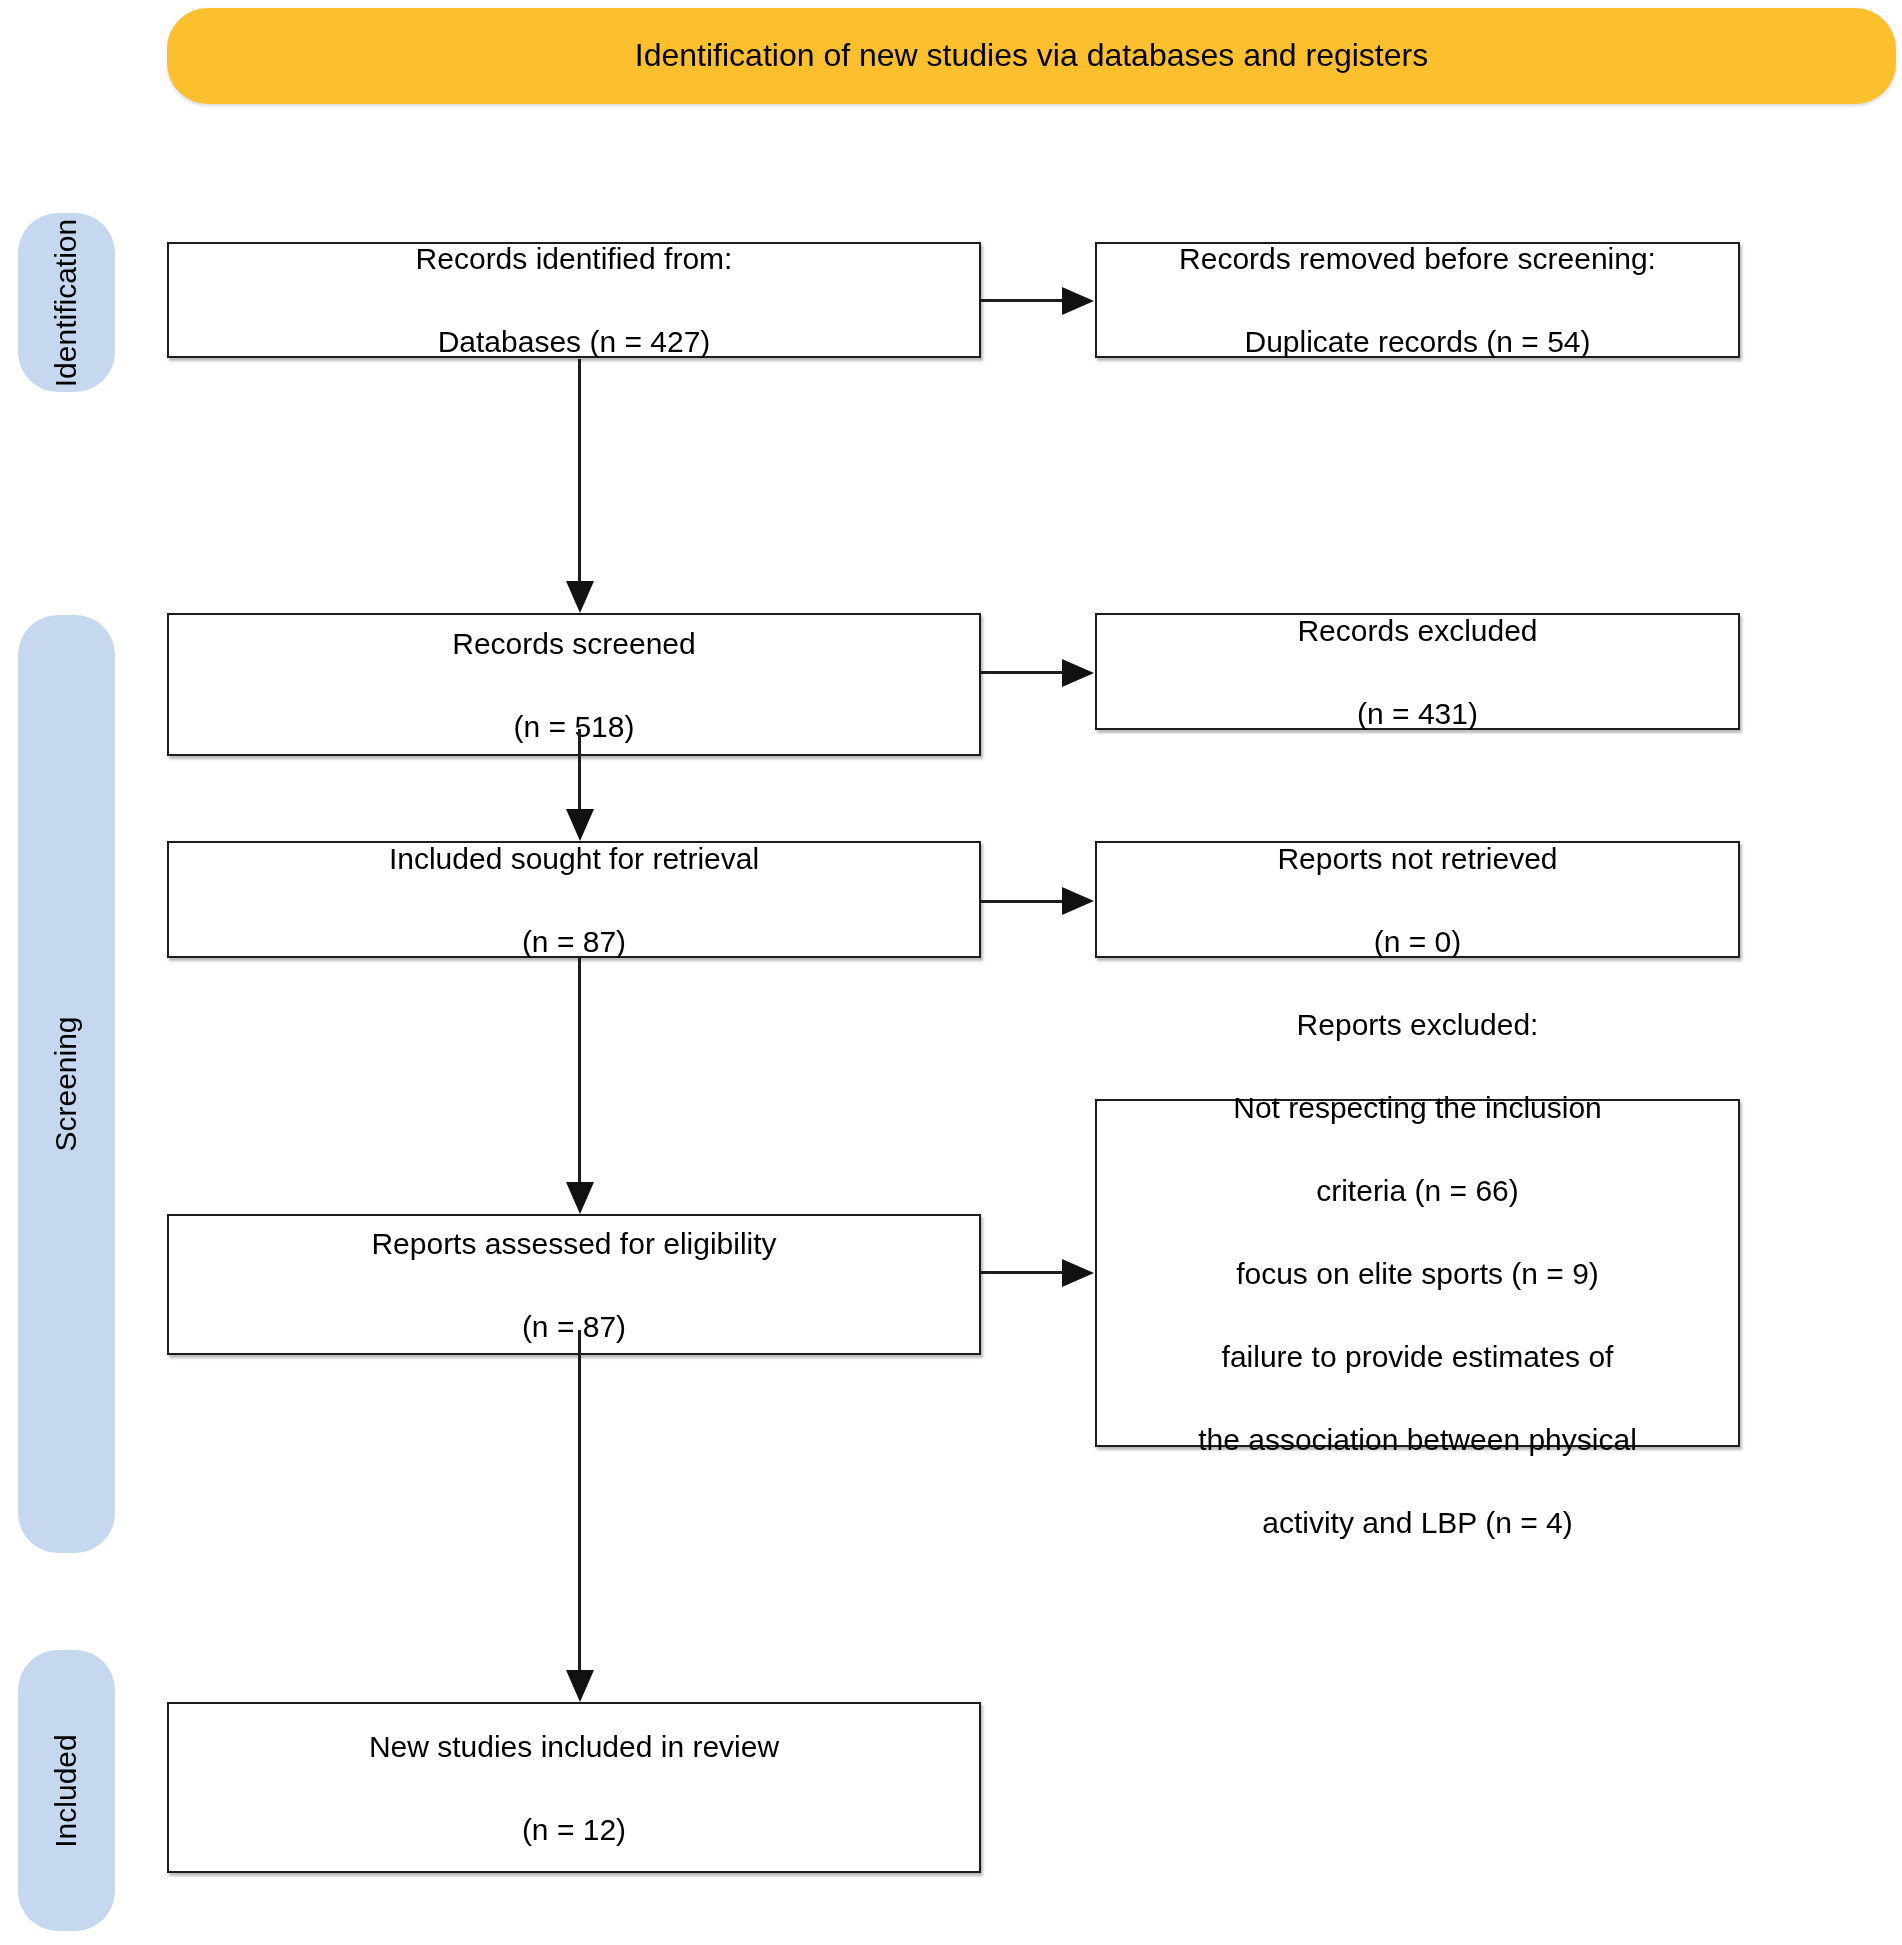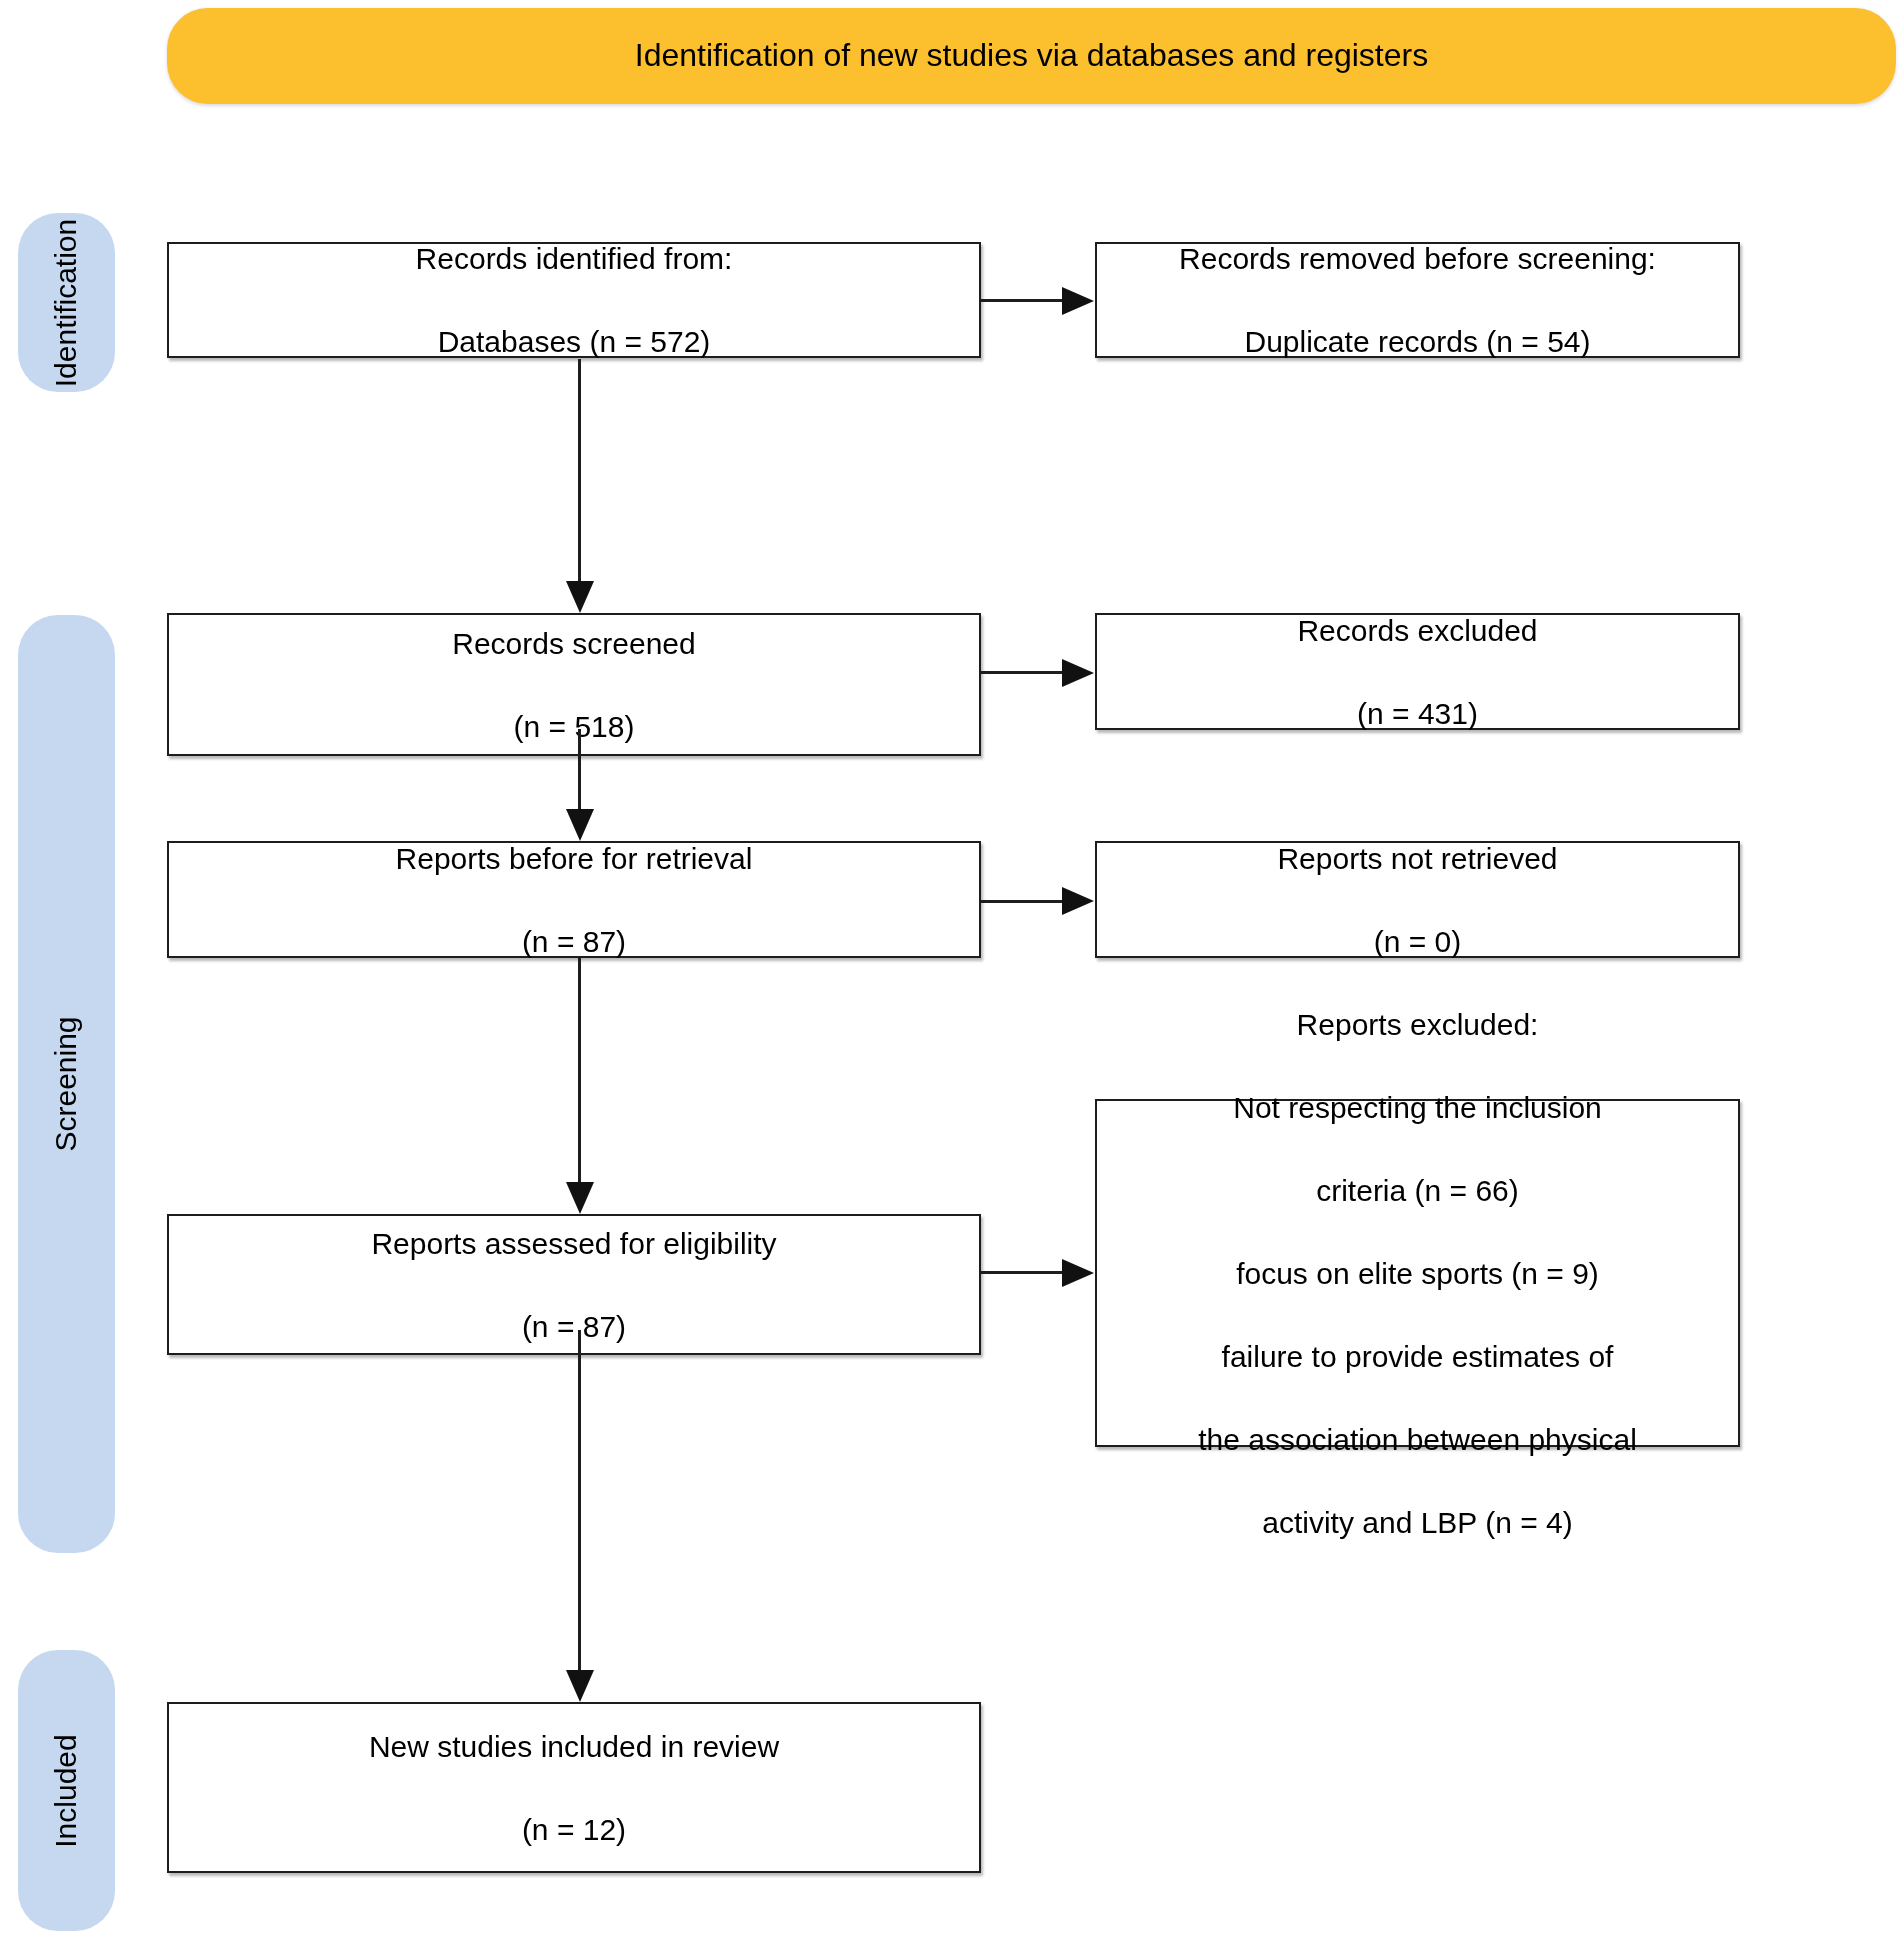--- a/index.html
+++ b/index.html
@@ -93,38 +93,38 @@
   </div>
   <div class="pill pill-screening">
     <span class="pill-text">Screening</span>
   </div>
   <div class="pill pill-included">
     <span class="pill-text">Included</span>
   </div>
 
   <div class="box lbox" style="top:242px; height:116px;">
     <div>Records identified from:</div>
-    <div>Databases (n = 572)</div>
+    <div>Databases (n = 427)</div>
   </div>
   <div class="box rbox" style="top:242px; height:116px;">
     <div>Records removed before screening:</div>
     <div>Duplicate records (n = 54)</div>
   </div>
 
   <div class="box lbox" style="top:613px; height:143px;">
     <div>Records screened</div>
     <div>(n = 518)</div>
   </div>
   <div class="box rbox" style="top:613px; height:117px;">
     <div>Records excluded</div>
     <div>(n = 431)</div>
   </div>
 
   <div class="box lbox" style="top:841px; height:117px;">
-    <div>Reports before for retrieval</div>
+    <div>Included sought for retrieval</div>
     <div>(n = 87)</div>
   </div>
   <div class="box rbox" style="top:841px; height:117px;">
     <div>Reports not retrieved</div>
     <div>(n = 0)</div>
   </div>
 
   <div class="box lbox" style="top:1214px; height:141px;">
     <div>Reports assessed for eligibility</div>
     <div>(n = 87)</div>

